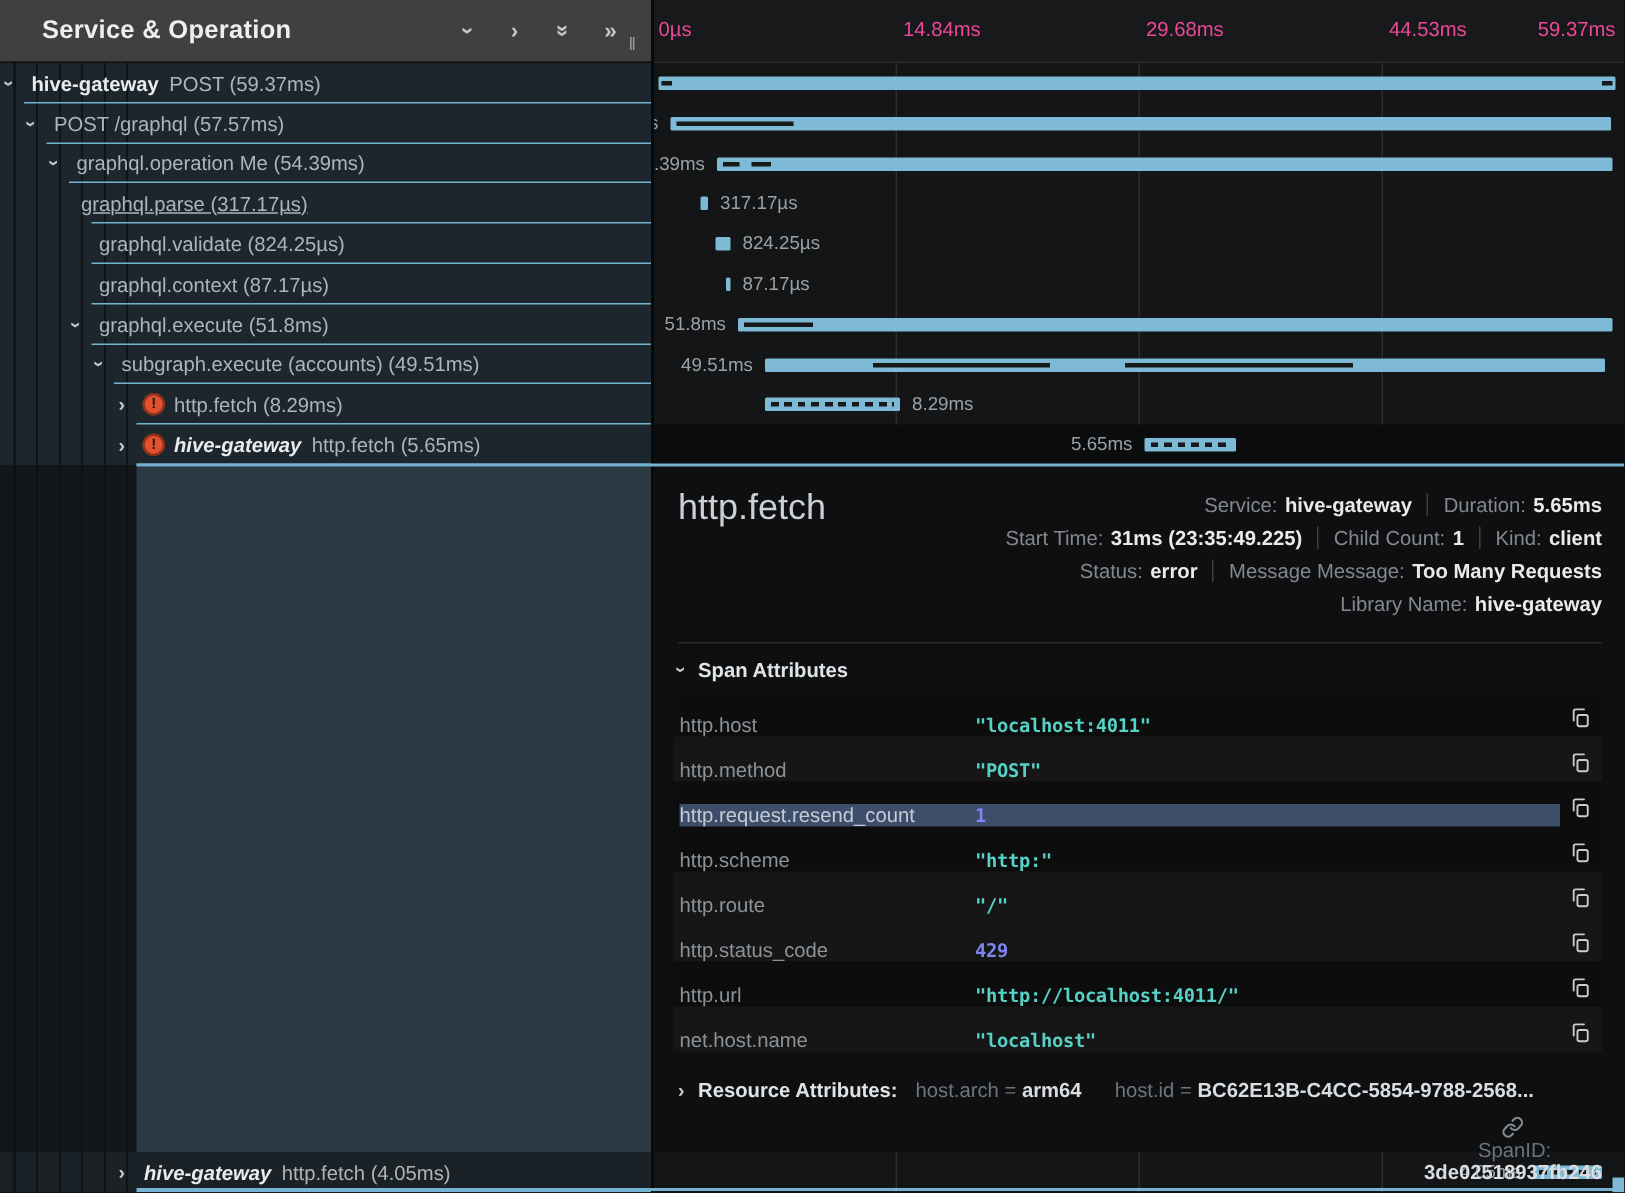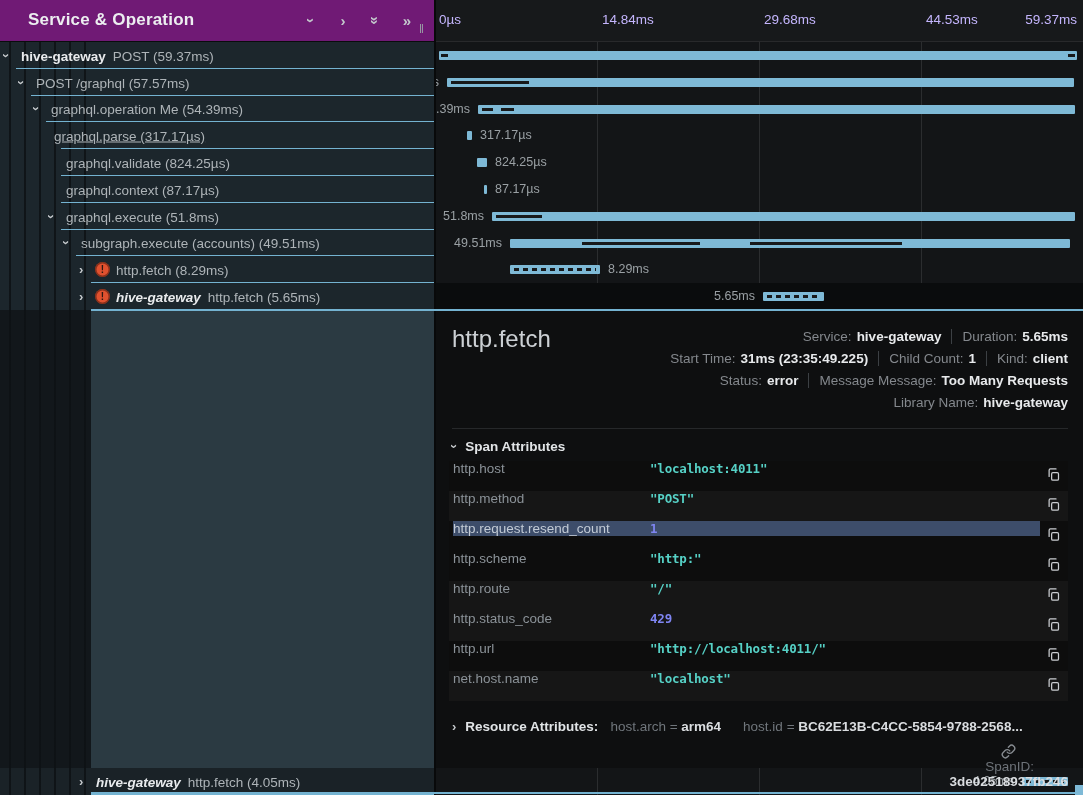--- a/index.html
+++ b/index.html
@@ -4,21 +4,21 @@
 <style>
   * { margin:0; padding:0; box-sizing:border-box; }
   html,body { background:#0b0d0e; }
   #app {
     position:relative; width:1083px; height:795px; overflow:hidden;
     font-family:"Liberation Sans", sans-serif; background:#12171b;
     -webkit-font-smoothing:antialiased;
   }
   
   #left-panel { position:absolute; left:0; top:0; width:435px; height:795px; background:#12171b; overflow:hidden; }
-  #left-header { position:absolute; left:0; top:0; width:435px; height:42px; background:#701a75; border-bottom:1px solid #0a0c0d; }
+  #left-header { position:absolute; left:0; top:0; width:435px; height:42px; background:#404040; border-bottom:1px solid #0a0c0d; }
   #left-title { position:absolute; left:28px; top:10px; font-size:17px; font-weight:700; color:#eceef0; letter-spacing:.2px; }
   .hdr-icon { position:absolute; top:12px; width:22px; text-align:center; color:#c3c8cc; font-size:15px; font-weight:700; cursor:pointer; }
   .hdr-icon .g { display:inline-block; }
   .hdr-icon .rot { transform:rotate(90deg); }
   #resize-handle { position:absolute; left:419px; top:22px; color:#9aa0a6; font-size:12px; letter-spacing:1px; cursor:col-resize; }
   #tree-bg { position:absolute; left:0; top:42px; width:435px; height:268px; background:#1c262c; }
   #left-guides { position:absolute; left:0; top:42px; width:92px; height:753px; pointer-events:none;
     background:repeating-linear-gradient(90deg, transparent 0, transparent 9px, #0d1114 9px, #0d1114 10.5px, transparent 10.5px, transparent 15px); opacity:.85; }
   #expanded-region { position:absolute; left:91px; top:311px; width:344px; height:457px; background:#2b3a42; }
   #bottom-row-bg { position:absolute; left:0; top:768px; width:435px; height:27px; background:#1a2227; }
@@ -29,21 +29,21 @@
   .err-icon { position:absolute; top:50%; margin-top:-7.5px; width:15px; height:15px; border-radius:50%;
     background:#e0512f; box-shadow:inset 0 0 0 1.5px rgba(40,10,5,.45); color:#2b1712; font-size:10px; font-weight:700;
     text-align:center; line-height:15px; }
   .tree-label { position:absolute; top:50%; transform:translateY(-50%); white-space:nowrap; font-size:13.5px; color:#aeb4b8; }
   .tree-label .svc { font-weight:700; color:#e9ebed; margin-right:7px; }
   .tree-label .svc.it { font-style:italic; }
   
   #right-panel { position:absolute; left:435px; top:0; width:648px; height:795px; background:#131517; overflow:hidden; }
   #panel-divider { position:absolute; left:434px; top:0; width:2px; height:795px; background:#08090a; }
   #axis-header { position:absolute; left:0; top:0; width:648px; height:42px; background:#17191b; border-bottom:1px solid #28292b; }
-  .axis-tick { position:absolute; top:12px; font-size:13.5px; font-weight:500; color:#c4b5fd; white-space:nowrap; }
+  .axis-tick { position:absolute; top:12px; font-size:13.5px; font-weight:500; color:#ec4899; white-space:nowrap; }
   .gridline { position:absolute; width:1px; background:#2b2d2f; }
   .tl-row { position:absolute; left:0; width:648px; }
   .tl-row.selected { background:#0a0c0d; }
   .bar { position:absolute; top:9px; height:9px; background:#7eb9d6; border-radius:1px; }
   .bar .mark { position:absolute; top:3px; height:3px; background:#17191b; }
   .bar.dashed::after { content:""; position:absolute; left:4px; right:4px; top:3px; height:3px;
     background:repeating-linear-gradient(90deg,#17191b 0,#17191b 5px,transparent 5px,transparent 9px); }
   .bar-label { position:absolute; top:6px; font-size:12.5px; color:#9aa0a4; white-space:nowrap; }
   #sel-top-border { position:absolute; left:91px; top:309px; width:992px; height:2px; background:#74b3d1; }
   #bottom-blue-border { position:absolute; left:91px; top:792px; width:992px; height:2px; background:#74b3d1; }
@@ -54,21 +54,21 @@
   #meta { position:absolute; right:15px; top:14px; display:flex; flex-direction:column; align-items:flex-end; }
   .meta-line { display:flex; align-items:center; height:22px; font-size:13.5px; white-space:nowrap; }
   .meta-k { color:#84888d; margin-right:5px; }
   .meta-v { color:#e8eaec; font-weight:700; }
   .vdiv { width:1px; height:15px; background:#3c4044; margin:0 10px; }
   #detail-hr { position:absolute; left:17px; right:15px; top:117px; height:1px; background:#26282a; }
   #attr-header { position:absolute; left:17px; top:128px; font-size:13.5px; font-weight:700; color:#e1e4e6; cursor:pointer; }
   #attr-header .chev, #res-line .chev { position:static; display:inline-block; margin-right:9px; transform:none; font-weight:700; color:#c6cacd; }
   #attr-header .chev.down { transform:rotate(90deg); }
   #attr-table { position:absolute; left:14px; right:15px; top:150px; }
-  .attr-row { display:flex; align-items:flex-start; height:30px; padding-left:4px; }
+  .attr-row { display:flex; align-items:flex-end; height:30px; padding-left:4px; }
   .attr-row.odd { background:#0d0d0d; }
   .attr-row.even { background:#161616; }
   .attr-key { width:197px; font-size:13.5px; color:#8b9298; white-space:nowrap; }
   .attr-val { flex:1; font-family:"DejaVu Sans Mono", monospace; font-size:12.5px; font-weight:700; letter-spacing:-.2px; }
   .attr-val.string { color:#56d1c6; }
   .attr-val.number { color:#7f85f2; }
   .sel { background:#3d4d6a; }
   .attr-key.sel { color:#c2cbd6; }
   .copy-btn { width:26px; height:26px; display:flex; align-items:center; justify-content:center; cursor:pointer; margin-right:2px; }
   #res-line { position:absolute; left:17px; right:15px; top:402px; height:26px; display:flex; align-items:center; font-size:13.5px; white-space:nowrap; overflow:hidden; }

